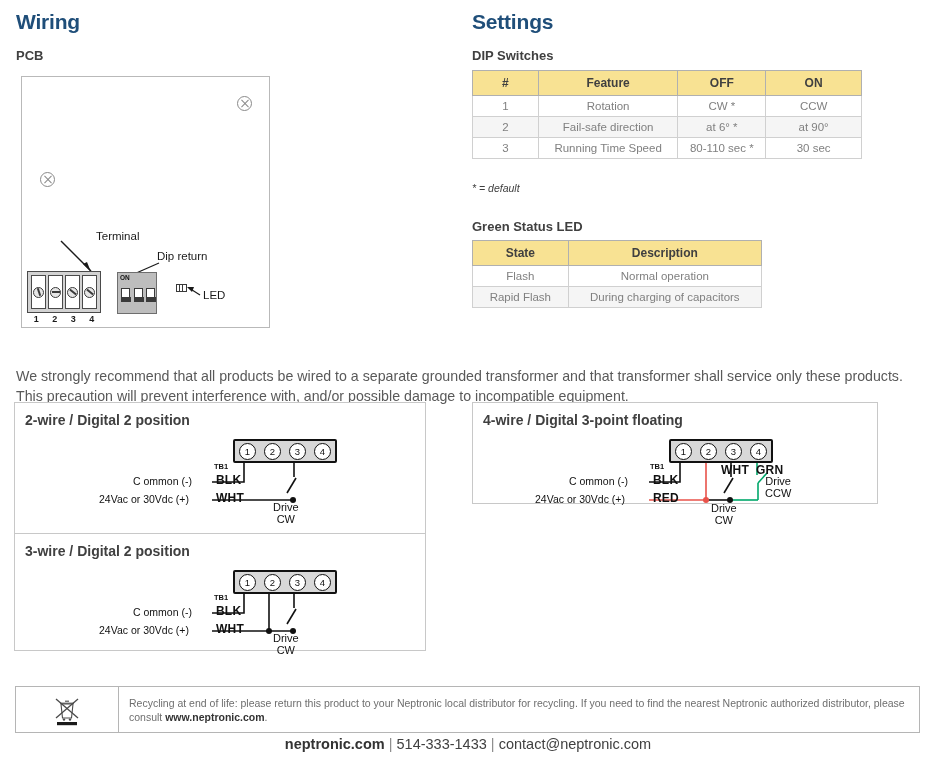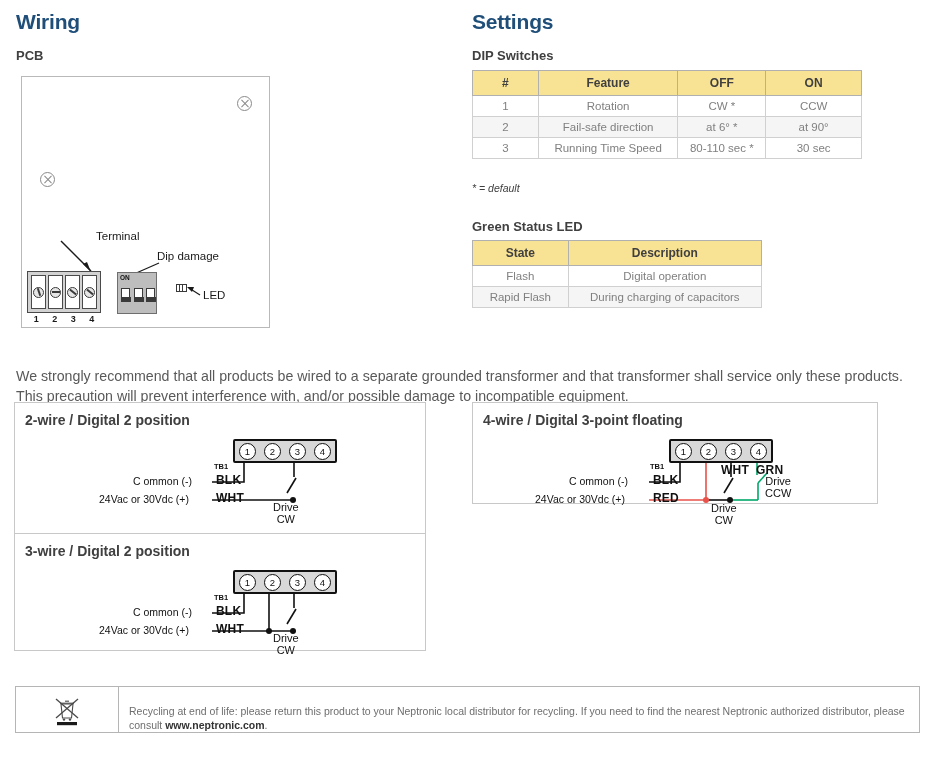--- a/index.html
+++ b/index.html
@@ -313,21 +313,21 @@
     align-items: stretch;
   }
   #recycle-icon-cell {
     width: 102px;
     border-right: 1px solid #b5b5b5;
     display: flex; align-items: center; justify-content: center;
     flex: 0 0 102px;
   }
   #recycle-text-cell {
     flex: 1;
-    display: flex; align-items: flex-end;
+    display: flex; align-items: center;
     padding: 0 10px;
     font-size: 10.5px;
     line-height: 14px;
     color: #6e6e6e;
   }
   #recycle-text-cell b { color: #333; }
 
   #footer-contact {
     position: absolute;
     left: 0; top: 736px;
@@ -355,21 +355,21 @@
   <svg class="abs" style="left:21px; top:76px;" width="249" height="252">
     <line x1="70" y1="195" x2="40" y2="165" stroke="#1a1a1a" stroke-width="1.4"></line>
     <polygon points="70,196 62,188 66,186" fill="#1a1a1a"></polygon>
     <line x1="138" y1="187" x2="113" y2="198" stroke="#1a1a1a" stroke-width="1.2"></line>
     <polygon points="110,200 119,196 119,201" fill="#1a1a1a"></polygon>
     <line x1="179" y1="219" x2="168" y2="212" stroke="#1a1a1a" stroke-width="1.2"></line>
     <polygon points="166,211 173,211 171,216" fill="#1a1a1a"></polygon>
   </svg>
 
   <div class="callout-text" style="left:96px; top:230px;">Terminal</div>
-  <div class="callout-text" style="left:157px; top:250px;">Dip damage</div>
+  <div class="callout-text" style="left:157px; top:250px;">Dip return</div>
   <div class="callout-text" style="left:203px; top:289px;">LED</div>
 
   <div id="terminal-block">
     <div class="term-cell">
         <span class="screw a"></span>
       </div>
     <div class="term-cell">
         <span class="screw b"></span>
       </div>
     <div class="term-cell">
@@ -448,21 +448,21 @@
       </colgroup>
     <thead>
       <tr>
         <th>State</th>
         <th>Description</th>
       </tr>
     </thead>
     <tbody>
       <tr>
         <td>Flash</td>
-        <td>Digital operation</td>
+        <td>Normal operation</td>
       </tr>
       <tr class="alt">
         <td>Rapid Flash</td>
         <td>During charging of capacitors</td>
       </tr>
     </tbody>
   </table>
 
   <p id="warning-paragraph">We strongly recommend that all products be wired to a separate grounded transformer and that transformer shall service only these products. This precaution will prevent interference with, and/or possible damage to incompatible equipment.</p>
 
@@ -587,14 +587,17 @@
         <rect x="7" y="29" width="20" height="3.2" fill="#1a1a1a"></rect>
       </svg>
     </div>
     <div id="recycle-text-cell">
       <span>
         <span>Recycling at end of life: please return this product to your Neptronic local distributor for recycling. If you need to find the nearest Neptronic authorized distributor, please consult </span><b>www.neptronic.com</b><span>.</span>
       </span>
     </div>
   </div>
 
+  <div id="footer-contact">
+    <span class="bold">neptronic.com</span><span class="sep"> | </span><span>514-333-1433</span><span class="sep"> | </span><span>contact@neptronic.com</span>
+  </div>
 
 </div>
 
 </body></html>

